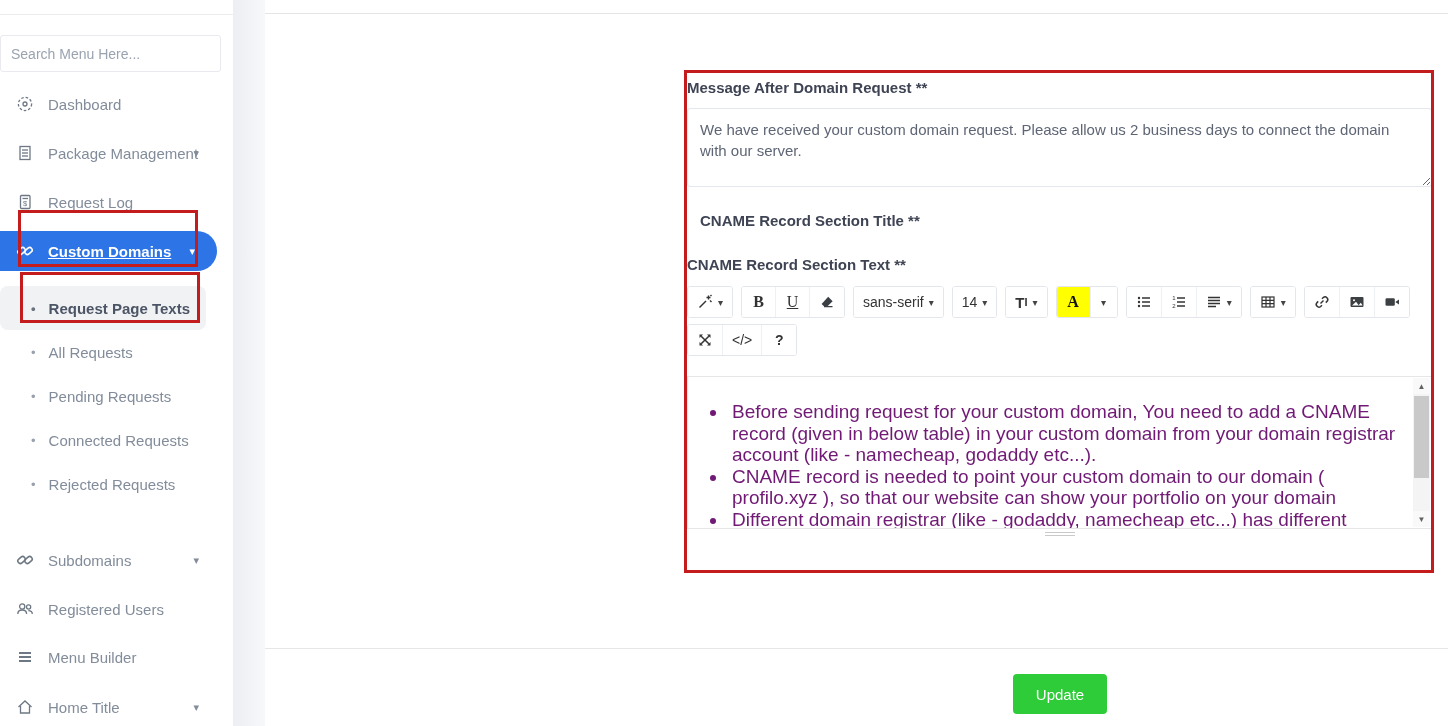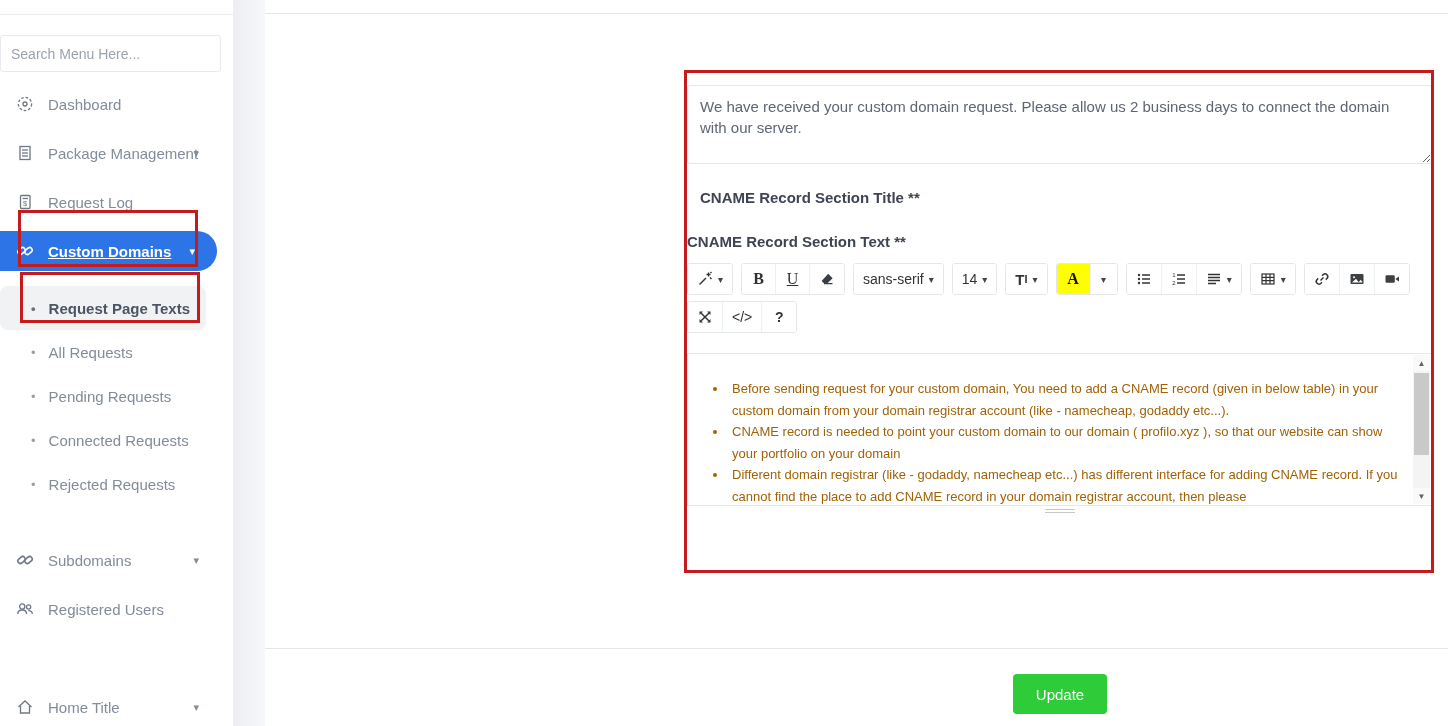--- a/index.html
+++ b/index.html
@@ -64,21 +64,21 @@
   .tbtn.uline { text-decoration:underline; font-weight:normal; }
   .tbtn.hilite { background:#ffff00; font-family:"Liberation Serif",serif; font-weight:bold;
     font-size:16px; color:#111; }
   .tbtn.sizeunit { font-weight:bold; letter-spacing:0px; }
   .tbtn.sizeunit .big { font-size:15px; } .tbtn.sizeunit .small { font-size:11px; }
 
   
   .editor { position:relative; margin-top:14px; width:100%; height:153px; border:1px solid #e6e6e6;
     background:#fff; overflow:hidden; }
   .editor-content { position:absolute; left:0; top:0; right:18px; bottom:0; overflow:hidden;
-    padding:24px 6px 0 16px; font-size:13px; line-height:21.5px; color:#a16207; }
+    padding:24px 6px 0 16px; font-size:19px; line-height:21.5px; color:#701a75; }
   .editor-content ul { padding-left:24px; }
   .editor-content li { margin-bottom:0; padding-left:4px; }
   .scrollbar { position:absolute; right:1px; top:1px; bottom:1px; width:17px; background:#f4f4f4; }
   .sb-arrow { position:absolute; left:0; width:17px; height:16px; display:flex; align-items:center;
     justify-content:center; font-size:8px; color:#616161; background:#f9f9f9; cursor:pointer; }
   .sb-up { top:0; } .sb-down { bottom:0; }
   .sb-thumb { position:absolute; left:1px; width:15px; top:18px; height:82px; background:#c9c9c9;
     cursor:grab; }
   .resize-bar { width:30px; margin:3px auto 0; cursor:ns-resize; }
   .resize-bar div { border-top:1px solid #c9c9c9; margin-top:2px; }
@@ -188,39 +188,50 @@
         <svg width="18" height="18" viewBox="0 0 18 18" fill="none" stroke="currentColor" stroke-width="1.3">
           <circle cx="6.2" cy="6.5" r="2.6"></circle>
             <path d="M1.8 14c0-2.5 2-4 4.4-4s4.4 1.5 4.4 4"></path>
           <circle cx="12.6" cy="7" r="2.1"></circle>
             <path d="M12.3 10.6c2.2 0 4 1.4 4 3.4"></path>
           </svg>
       </span>
       <span class="lbl">Registered Users</span>
     </div>
 
+    <div class="srow" style="top:637px">
+      <span class="mi">
+        <svg width="18" height="18" viewBox="0 0 18 18" stroke="currentColor" stroke-width="2">
+          <line x1="3" y1="5" x2="15" y2="5"></line>
+            <line x1="3" y1="9" x2="15" y2="9"></line>
+          <line x1="3" y1="13" x2="15" y2="13"></line>
+          </svg>
+      </span>
+      <span class="lbl">Menu Builder</span>
+    </div>
 
     <div class="srow" style="top:687px">
       <span class="mi">
         <svg width="18" height="18" viewBox="0 0 18 18" fill="none" stroke="currentColor" stroke-width="1.3">
           <path d="M2.5 9 L9 3 L15.5 9"></path>
             <path d="M4.5 8 V15 H13.5 V8"></path>
           </svg>
       </span>
       <span class="lbl">Home Title</span>
       <span class="caret">▾</span>
     </div>
   </div>
 
   <div class="gray-strip"></div>
   <div class="card-topline"></div>
   <div class="footer-line"></div>
 
   <div class="form-col">
 
+    <div class="f-label">Message After Domain Request **</div>
     <textarea class="f-textarea" style="">We have received your custom domain request. Please allow us 2 business days to connect the domain with our server.</textarea>
 
     <div class="f-label lbl2">CNAME Record Section Title **</div>
 
     <div class="f-label lbl3">CNAME Record Section Text **</div>
 
     <div class="toolbar">
       <div class="tgroup">
         <button class="tbtn">
           <svg width="16" height="16" viewBox="0 0 16 16" stroke="#333" stroke-width="1.4" fill="none">

